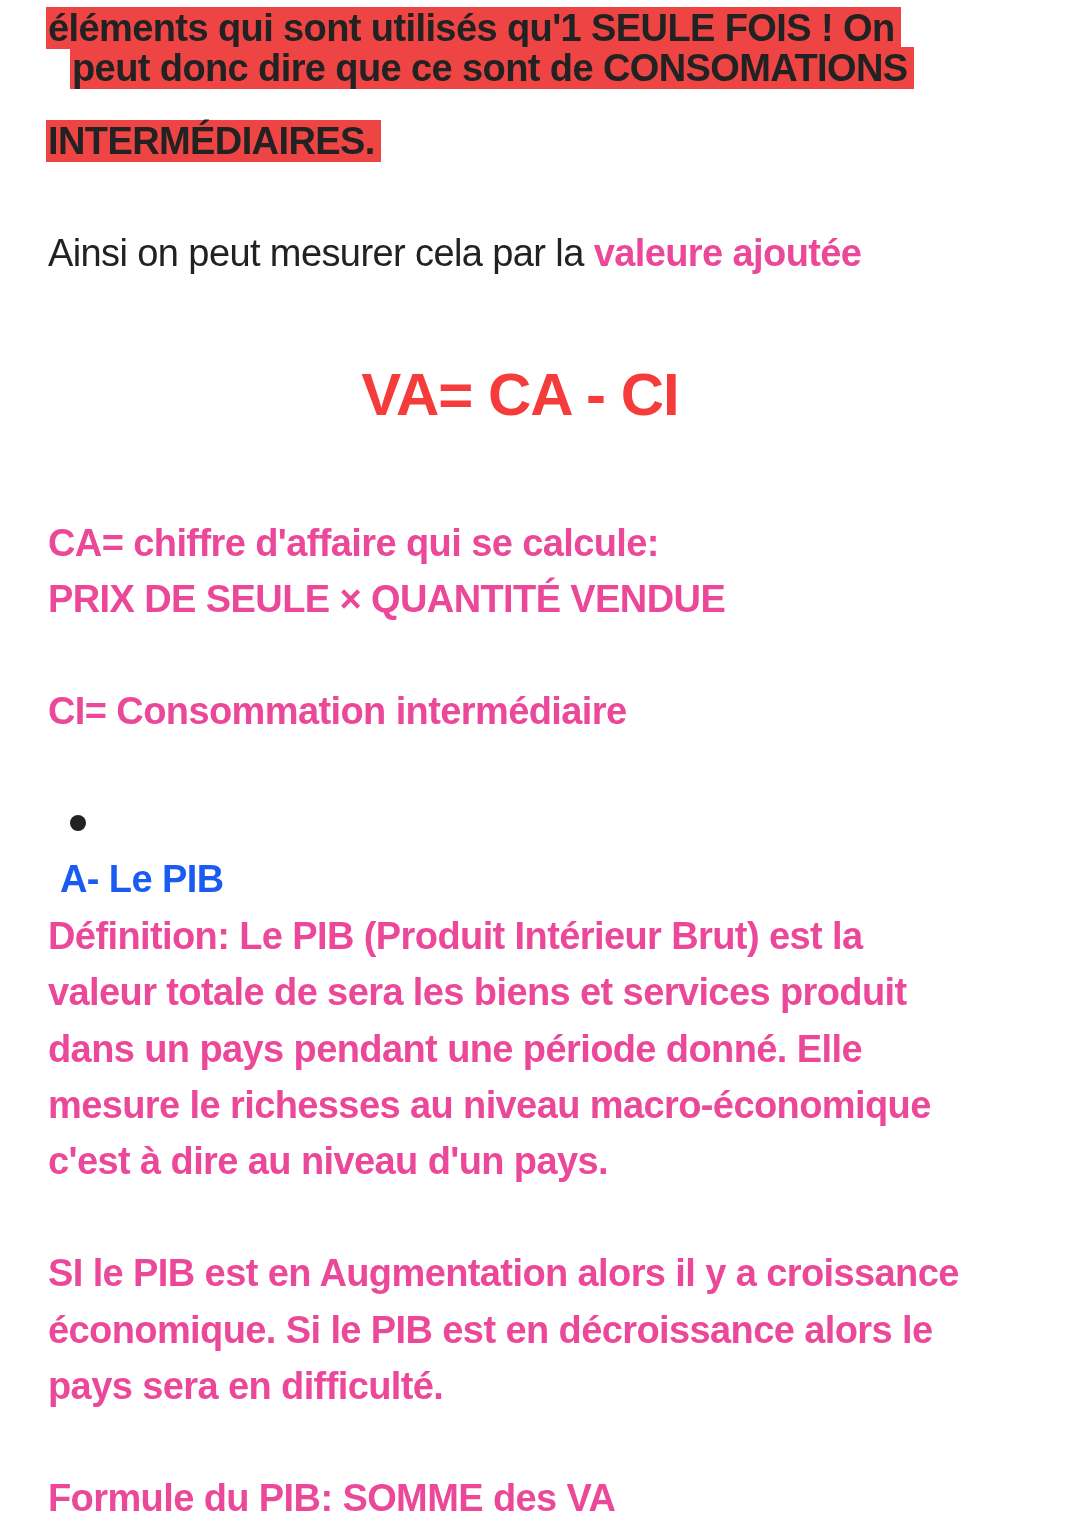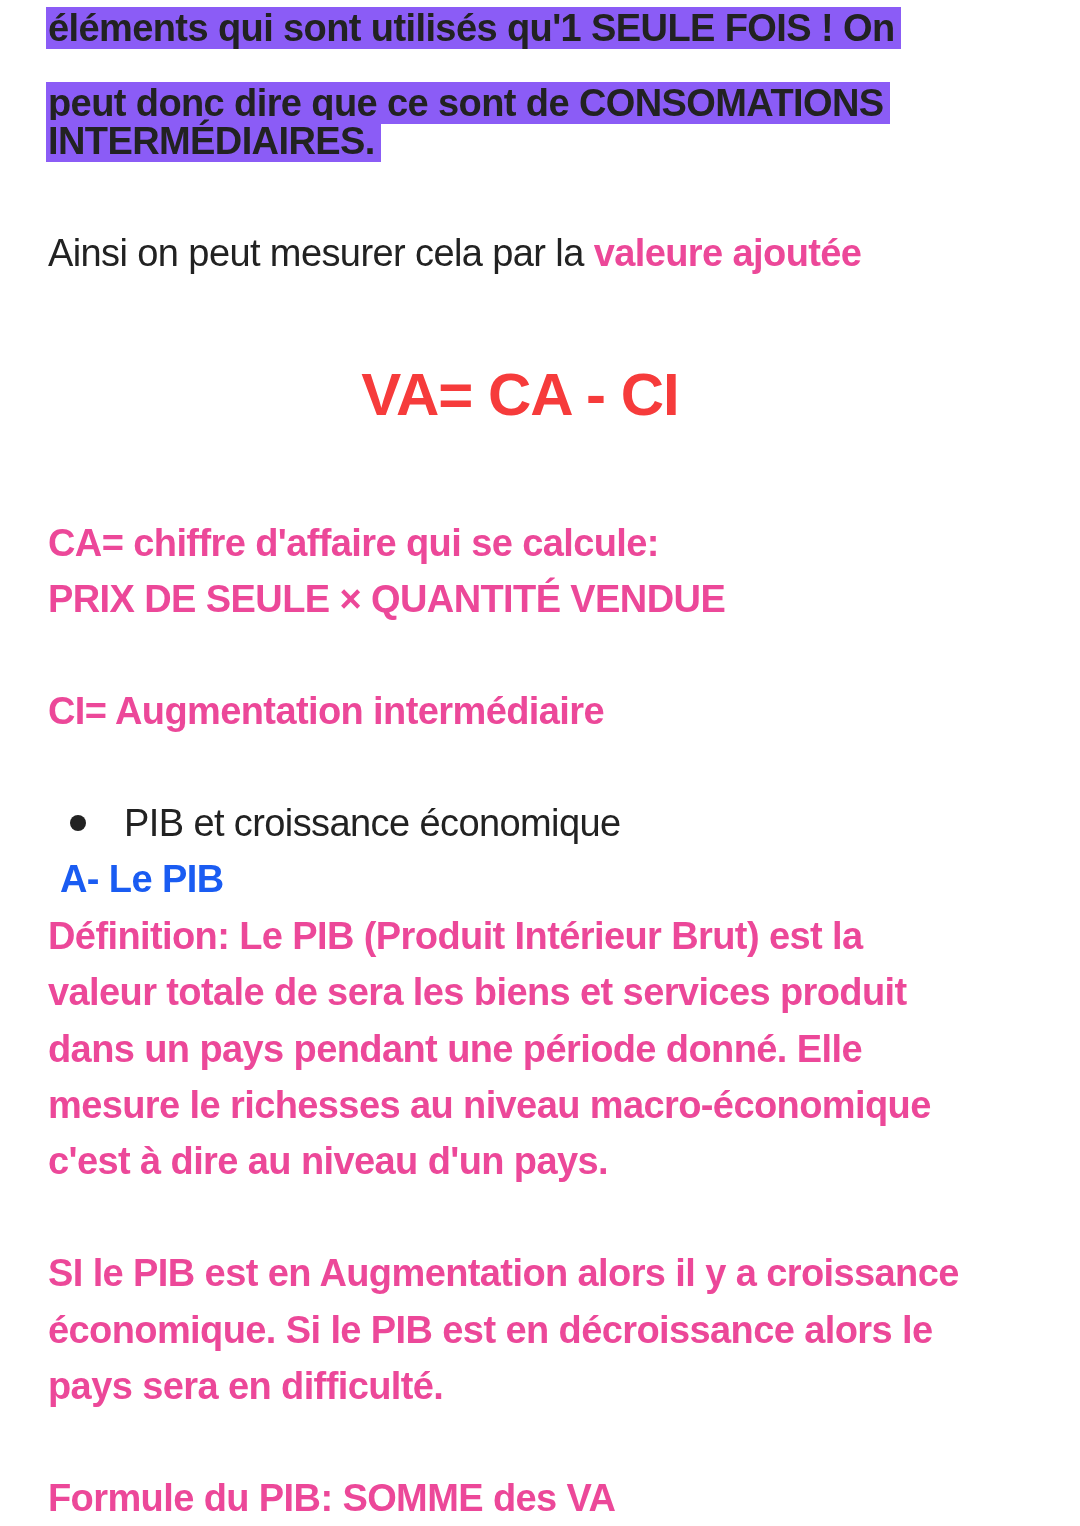--- a/index.html
+++ b/index.html
@@ -22,21 +22,21 @@
       line-height: 56px;
       height: 56px;
       letter-spacing: -0.6px;
     }
     .semibold { font-weight: bold; }
     .regular { font-weight: normal; }
     .dark { color: #222222; }
     .red { color: #ec4899; }
     .blue { color: #1a5cf2; margin-left: 12px; }
     .hl {
-      background: #8b5cf6;
+      background: #ef4444;
       padding: 0 6px 0 2px;
       margin-left: -2px;
     }
     .formula {
       position: absolute;
       left: 0;
       width: 1040px;
       text-align: center;
       top: 340px;
       font-size: 60px;
@@ -69,39 +69,39 @@
       position: relative;
       top: -3px;
     }
   </style>
 </head>
 <body>
 
 <div class="line semibold dark" style="top:0px;">
   <span class="hl">éléments qui sont utilisés qu'1 SEULE FOIS ! On</span>
 </div>
-<div class="line semibold dark" style="top:75px;">
+<div class="line semibold dark" style="top:40px;margin-left:24px;">
   <span class="hl">peut donc dire que ce sont de CONSOMATIONS</span>
 </div>
 <div class="line semibold dark" style="top:113px;text-align:center;">
   <span class="hl">INTERMÉDIAIRES.</span>
 </div>
 
 <div class="line" style="top:225px;">
   <span class="regular dark">Ainsi on peut mesurer cela par la </span><span class="semibold red">valeure ajoutée</span>
 </div>
 
 <div class="formula">VA= CA - CI</div>
 
 <div class="line semibold red" style="top:515px;">CA= chiffre d'affaire qui se calcule:</div>
 <div class="line semibold red" style="top:571px;">PRIX DE SEULE × QUANTITÉ VENDUE</div>
-<div class="line semibold red" style="top:683px;">CI= Augmentation intermédiaire</div>
+<div class="line semibold red" style="top:683px;">CI= Consommation intermédiaire</div>
 
 <div class="bullet-row">
-  <span class="bullet-dot"></span><span>PIB et croissance économique</span>
+  <span class="bullet-dot"></span>
 </div>
 
 <div class="line semibold blue" style="top:851px;">A- Le PIB</div>
 
 <div class="line semibold red" style="top:908px;">Définition: Le PIB (Produit Intérieur Brut) est la</div>
 <div class="line semibold red" style="top:964px;">valeur totale de sera les biens et services produit</div>
 <div class="line semibold red" style="top:1021px;">dans un pays pendant une période donné. Elle</div>
 <div class="line semibold red" style="top:1077px;">mesure le richesses au niveau macro-économique</div>
 <div class="line semibold red" style="top:1133px;">c'est à dire au niveau d'un pays.</div>
 

